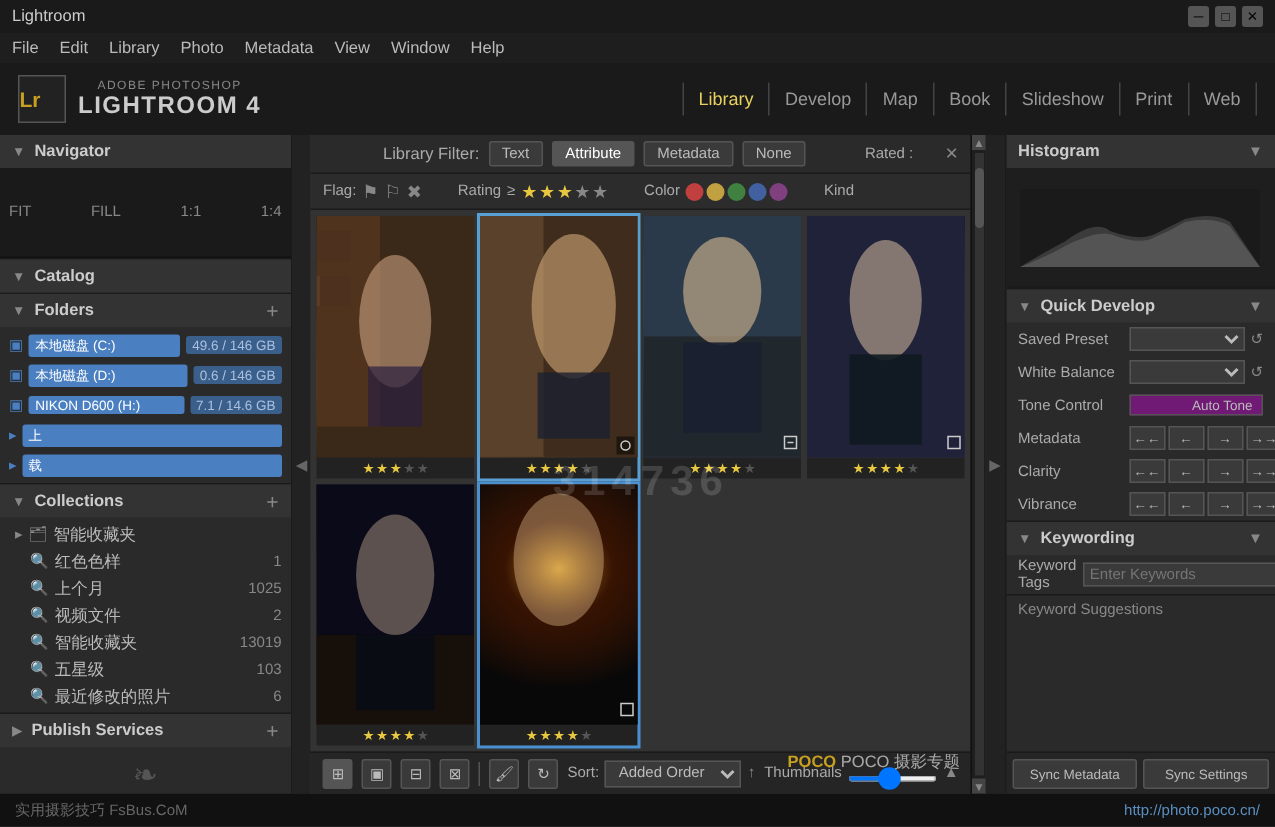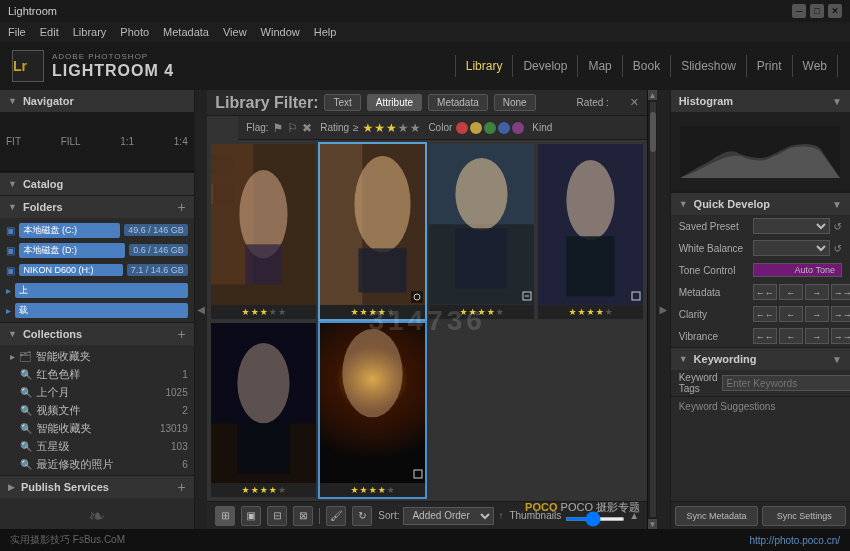--- a/index.html
+++ b/index.html
@@ -57,21 +57,21 @@
       justify-content: space-between;
     }
     #logo-area { display: flex; align-items: center; gap: 8px; }
     #logo-icon {
       width: 32px; height: 32px;
       background: #222;
       border: 1px solid #555;
       display: flex; align-items: center; 
       font-size: 10px; font-weight: bold; color: #aaa;
     }
-    #logo-text { line-height: 1.2; }
+    #logo-text { line-height: 1.2; text-align: center; }
     #logo-adobe { font-size: 8px; color: #888; letter-spacing: 1px; }
     #logo-lr { font-size: 18px; color: #ccc; font-weight: bold; letter-spacing: 1px; }
 
     #nav-modules {
       display: flex;
       align-items: center;
       gap: 0;
     }
     .nav-module {
       padding: 4px 10px;
@@ -225,43 +225,42 @@
     
     #library-filter {
       height: 26px;
       background: #2a2a2a;
       display: flex;
       align-items: center;
       padding: 0 8px;
       gap: 6px;
       border-bottom: 1px solid #1a1a1a;
     }
-    #library-filter .filter-label { color: #aaa; font-size: 16px; font-weight: bold; }
+    #library-filter .filter-label { color: #aaa; font-size: 11px; font-weight: normal; margin-left: 40px; }
     .filter-btn {
       padding: 2px 8px;
       background: #3a3a3a;
       border: 1px solid #555;
       color: #bbb;
       font-size: 10px;
       cursor: pointer;
       border-radius: 2px;
     }
     .filter-btn.active { background: #555; color: #fff; }
     .filter-right { margin-left: auto; display: flex; align-items: center; gap: 21px; }
 
     
     #attribute-bar {
       height: 24px;
       background: #2c2c2c;
       display: flex;
       align-items: center;
       padding: 0 8px;
-      gap: 8px;
+      gap: 24px;
       border-bottom: 1px solid #1a1a1a;
-      margin-left: 31px;
     }
     .attr-section { display: flex; align-items: center; gap: 4px; color: #aaa; font-size: 10px; }
     .attr-icon { color: #888; font-size: 12px; cursor: pointer; }
     .rating-stars { display: flex; gap: 1px; }
     .star { color: #888; font-size: 12px; cursor: pointer; }
     .star.lit { color: #e8c840; }
     .color-dot {
       width: 12px; height: 12px; border-radius: 50%; cursor: pointer;
     }
     .color-dots { display: flex; gap: 2px; }

